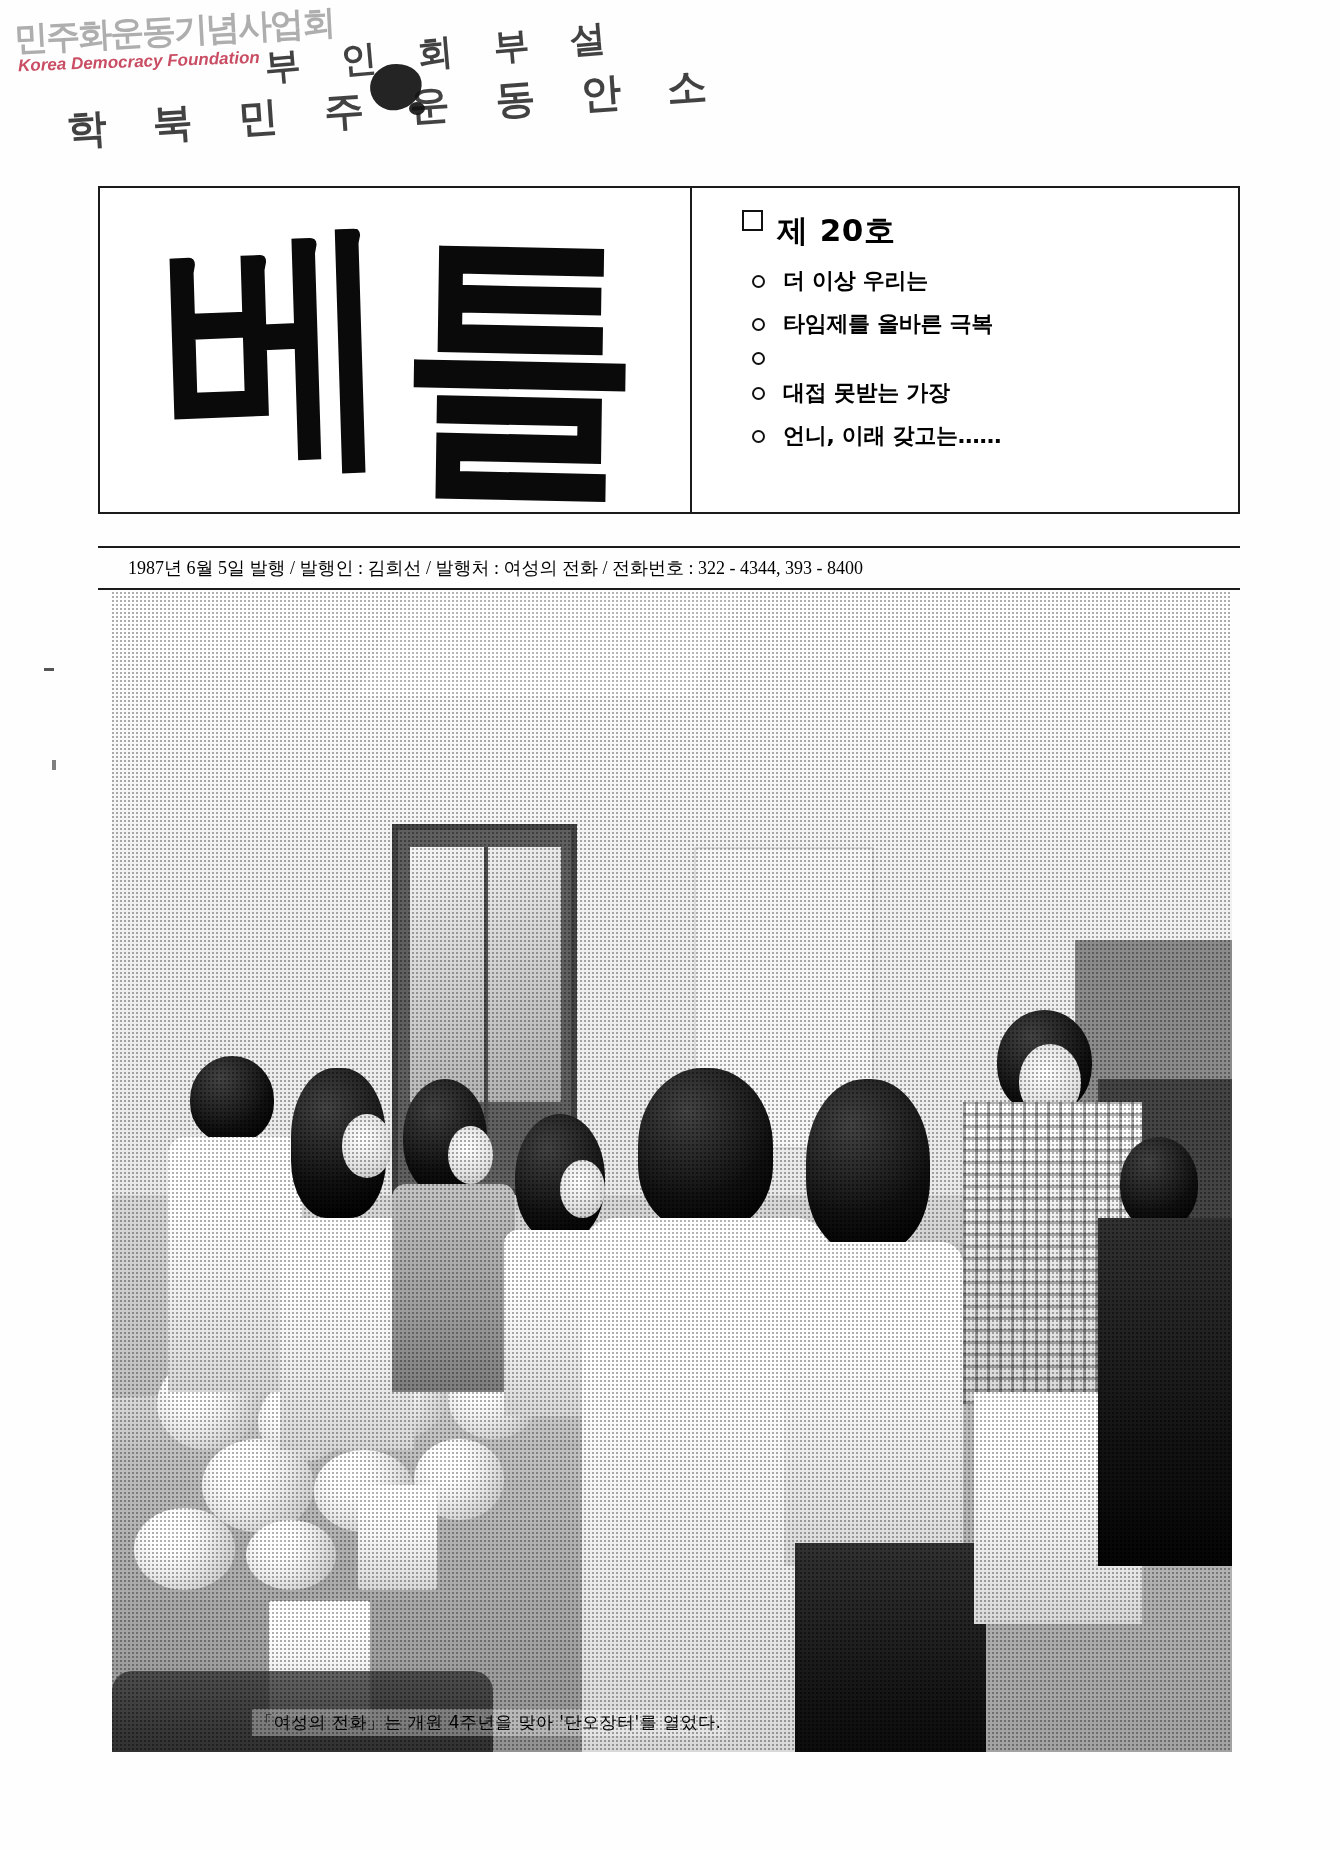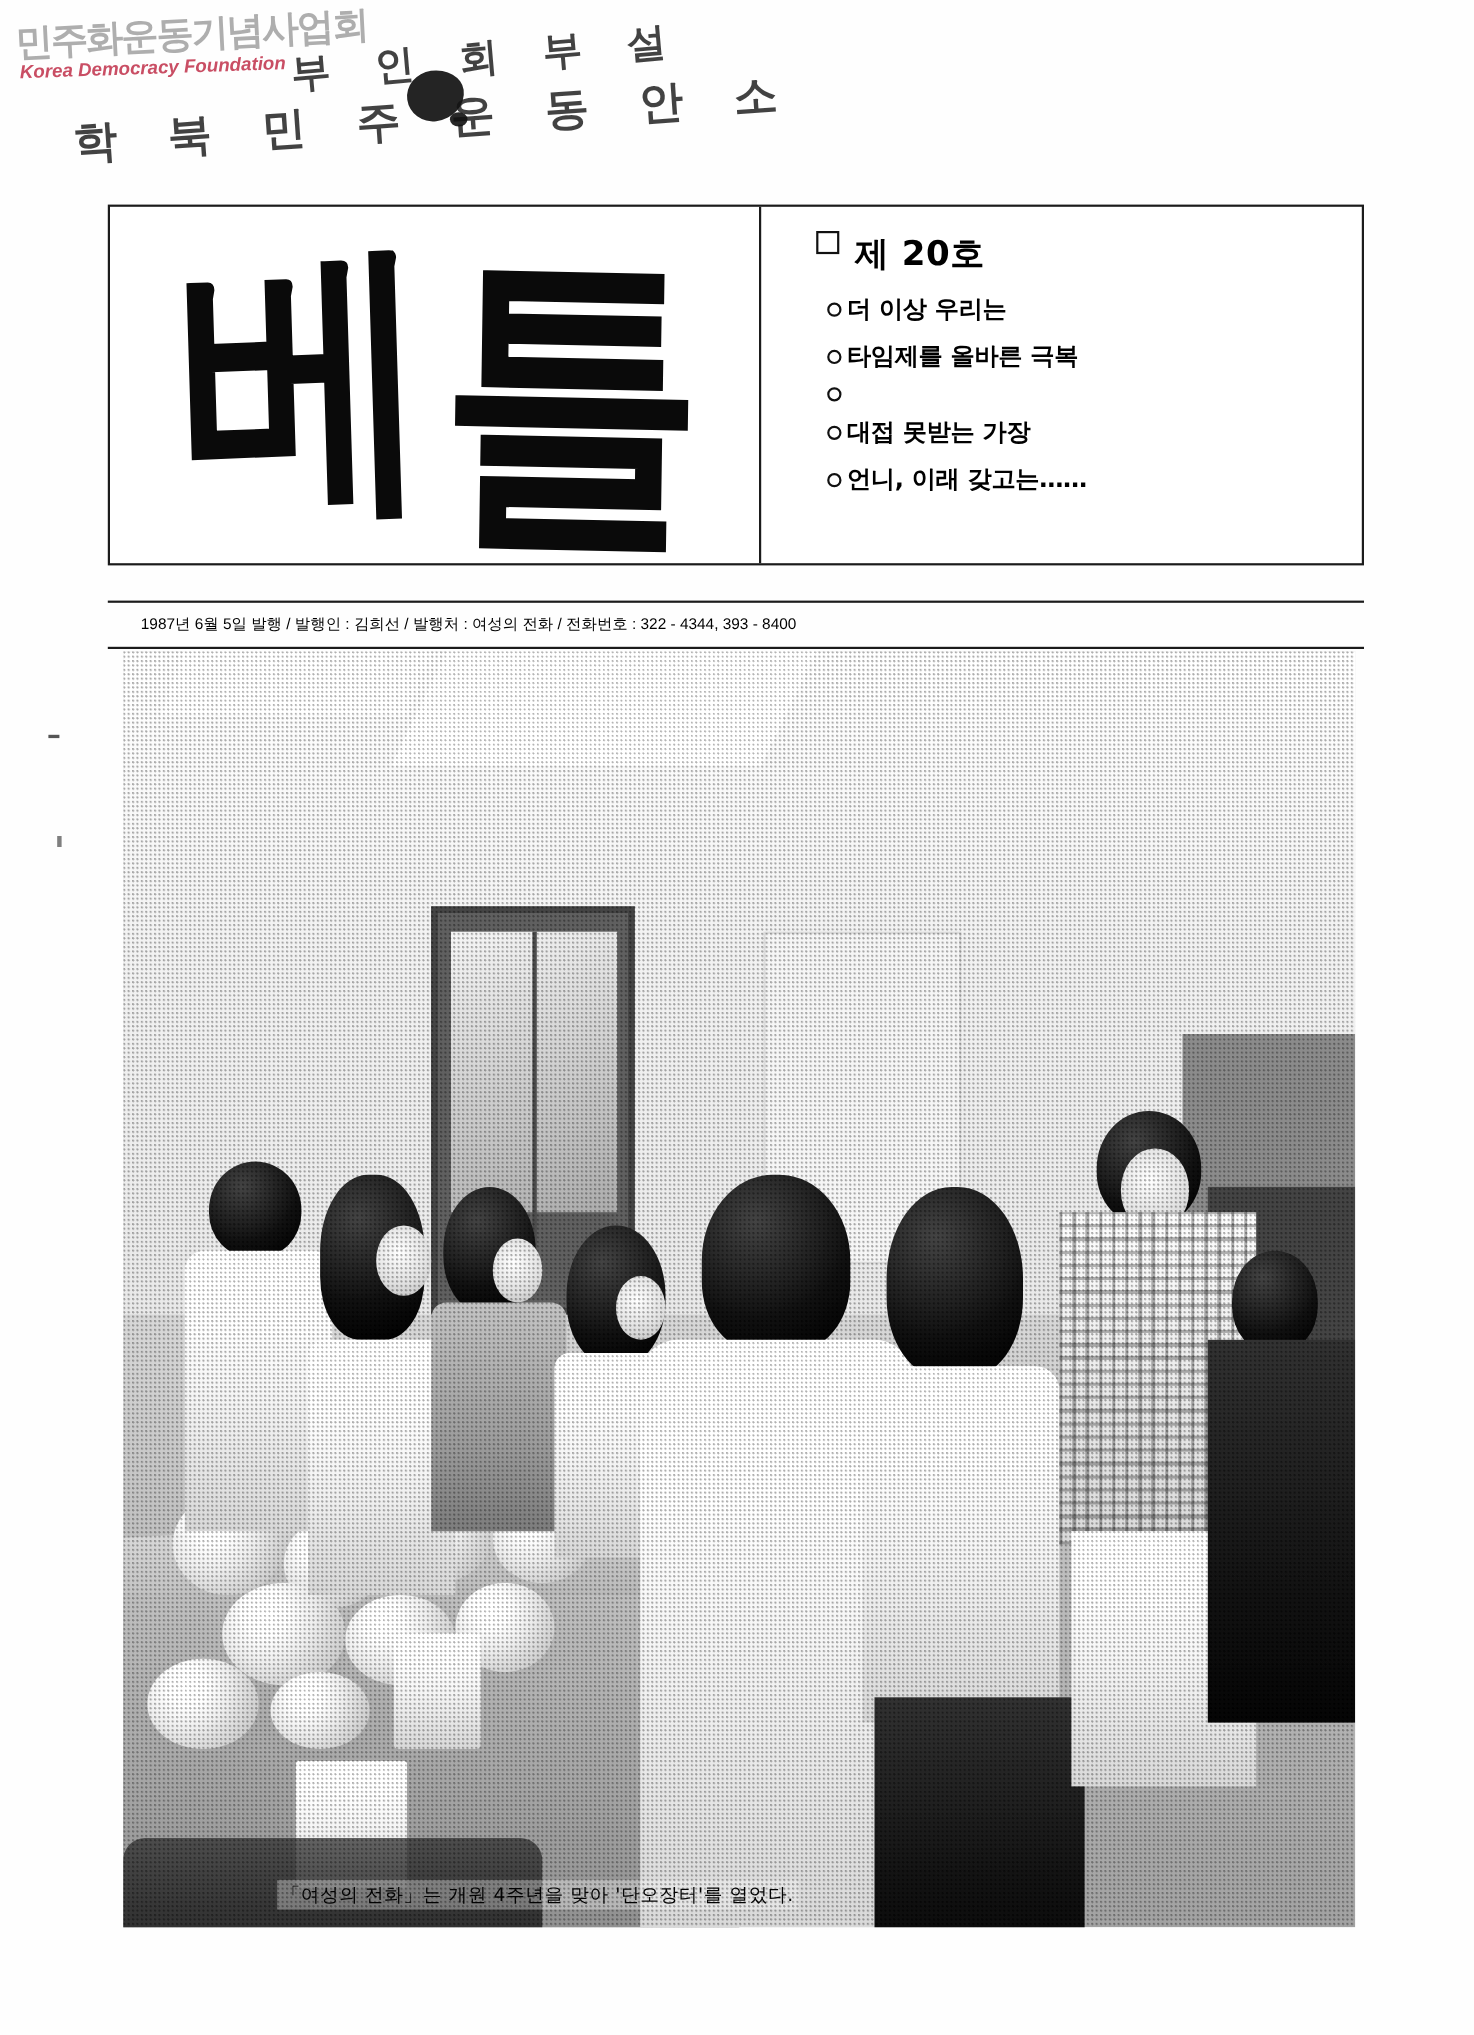--- a/index.html
+++ b/index.html
@@ -163,21 +163,21 @@
     letter-spacing: 0.5px;
   }
   .toc {
     list-style: none;
     margin: 0;
     padding: 0;
   }
   .toc li {
     display: flex;
     align-items: center;
-    gap: 5px;
+    gap: 18px;
     margin: 0 16px 13px 10px;
     font-family: "DejaVu Sans", sans-serif;
     font-size: 22px;
     font-weight: 700;
     letter-spacing: -0.3px;
   }
   .bullet-o {
     width: 13px;
     height: 13px;
     border: 2px solid #111;
@@ -192,22 +192,22 @@
     left: 98px;
     top: 546px;
     width: 1142px;
     height: 44px;
     border-top: 2px solid #1b1b1b;
     border-bottom: 2px solid #1b1b1b;
     box-sizing: border-box;
     display: flex;
     align-items: center;
     padding-left: 30px;
-    font-family: Liberation Sans, sans-serif;
-    font-size: 14px;
+    font-family: Liberation Serif, serif;
+    font-size: 18px;
     letter-spacing: 0px;
   }
 
   
   .photo {
     position: absolute;
     left: 112px;
     top: 592px;
     width: 1120px;
     height: 1160px;

